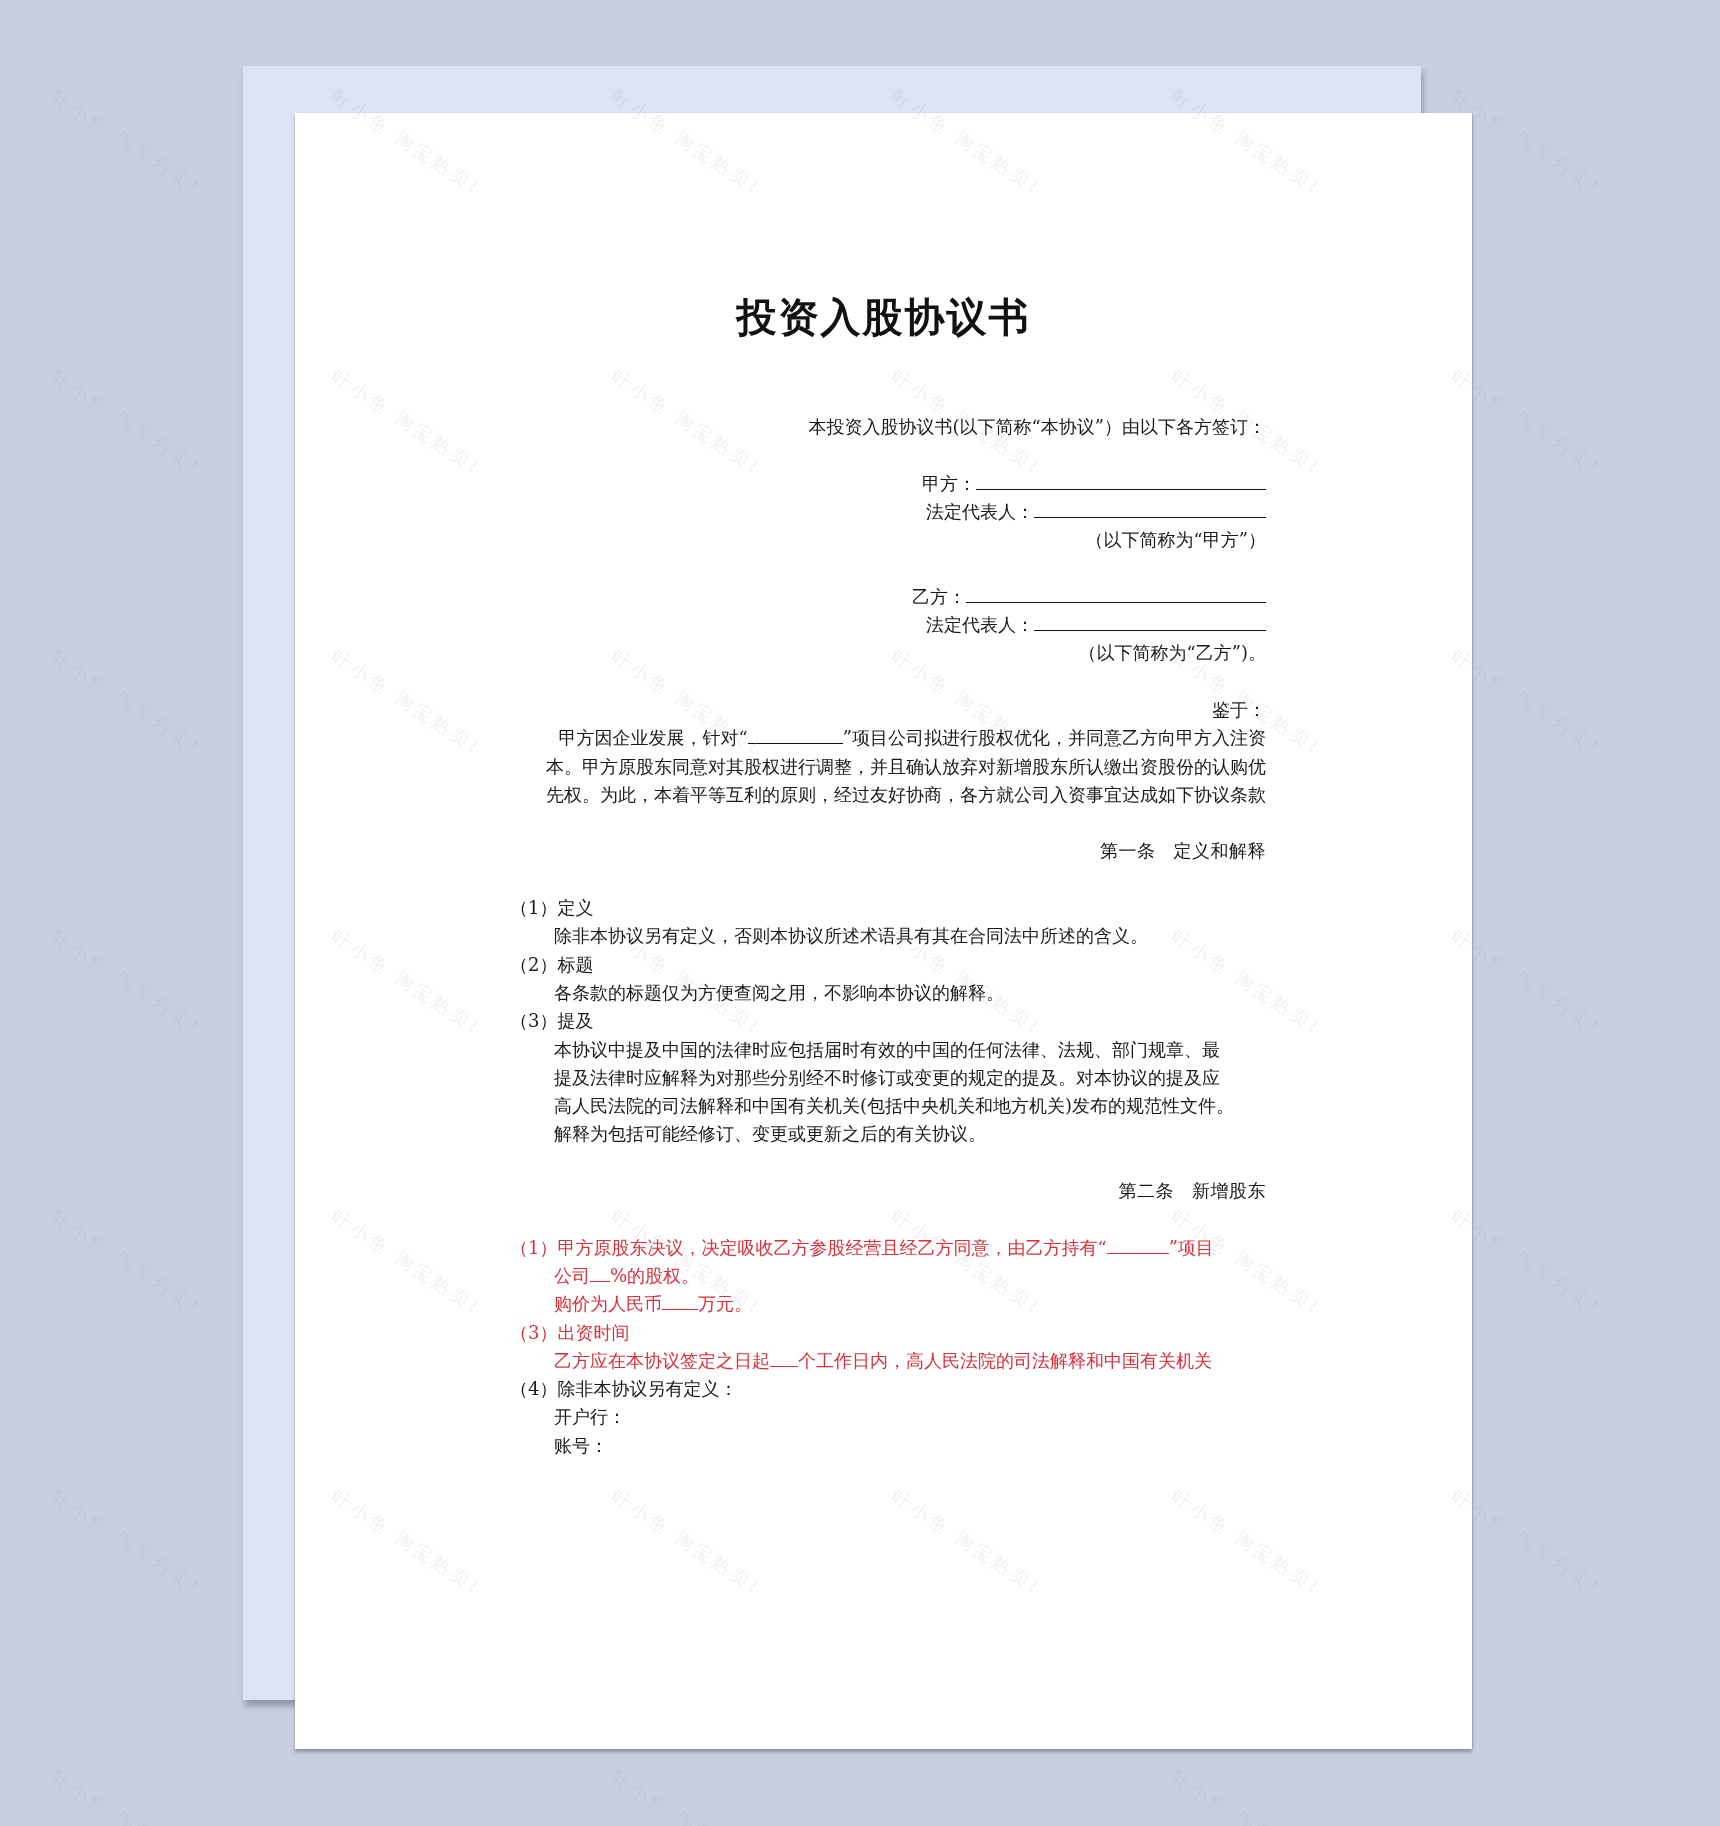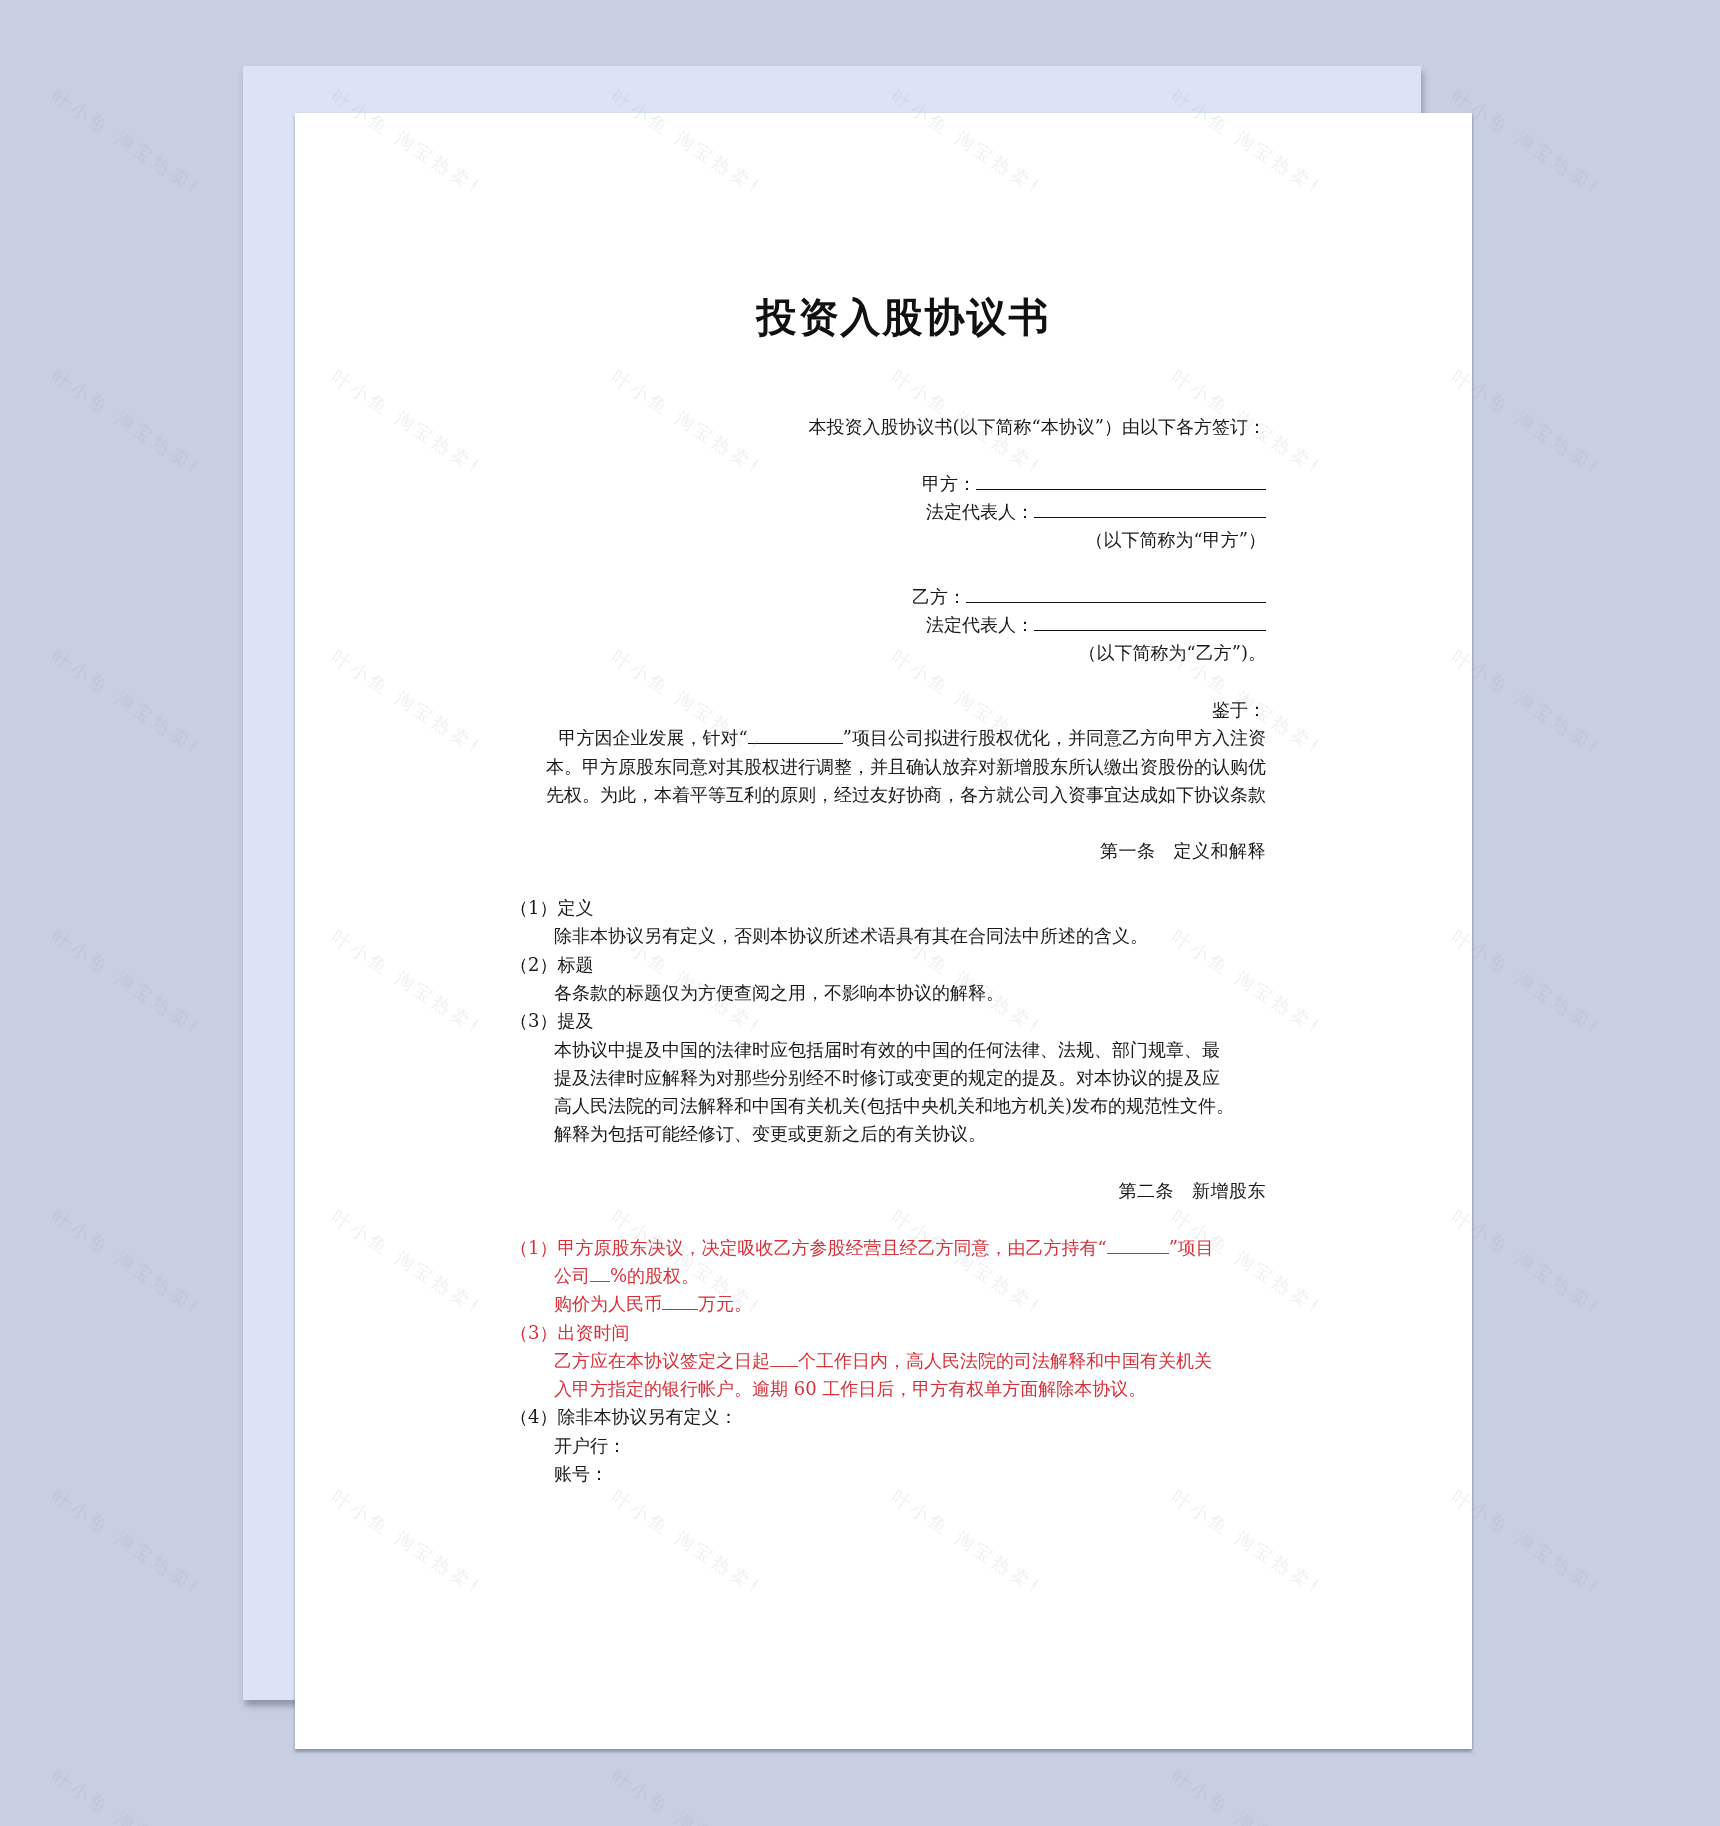--- a/index.html
+++ b/index.html
@@ -37,21 +37,20 @@
     color: #1a1a1a;
     font-size: 18px;
     line-height: 28.3px;
   }
   .title {
     position: absolute; left: 0; width: 100%; top: 190px;
     text-align: center;
     font-family: "DejaVu Sans", "Liberation Sans", sans-serif;
     font-weight: bold; font-size: 40px; letter-spacing: 2px;
     color: #111;
-    margin-left: 20px;
   }
   .body-text { position: absolute; left: 211px; top: 300px; width: 760px; }
   .line { display: block; white-space: nowrap; min-height: 28.3px; text-align: right; }
   .gap { height: 28.3px; }
   .blank {
     display: inline-block; border-bottom: 1.5px solid #111;
     height: 19px; vertical-align: baseline;
   }
   .item-row { display: block; padding-left: 4px; white-space: nowrap; }
   .indent { display: block; padding-left: 48px; white-space: nowrap; }
@@ -146,21 +145,20 @@
           </span>
         </div>
 
         <div class="red">
           <span class="item-row">
             <span>（3）</span><span>出资时间</span>
           </span>
           <span class="indent">
             <span>乙方应在本协议签定之日起</span><span class="blank" style="width:28px"></span><span>个工作日内，高人民法院的司法解释和中国有关机关</span>
           </span>
-          <span class="indent">入甲方指定的银行帐户。逾期 60 工作日后，甲方有权单方面解除本协议。</span>
         </div>
 
         <div>
           <span class="item-row">
             <span>（4）</span><span>除非本协议另有定义：</span>
           </span>
           <span class="indent">开户行：</span>
           <span class="indent">账号：</span>
         </div>
       </div>

